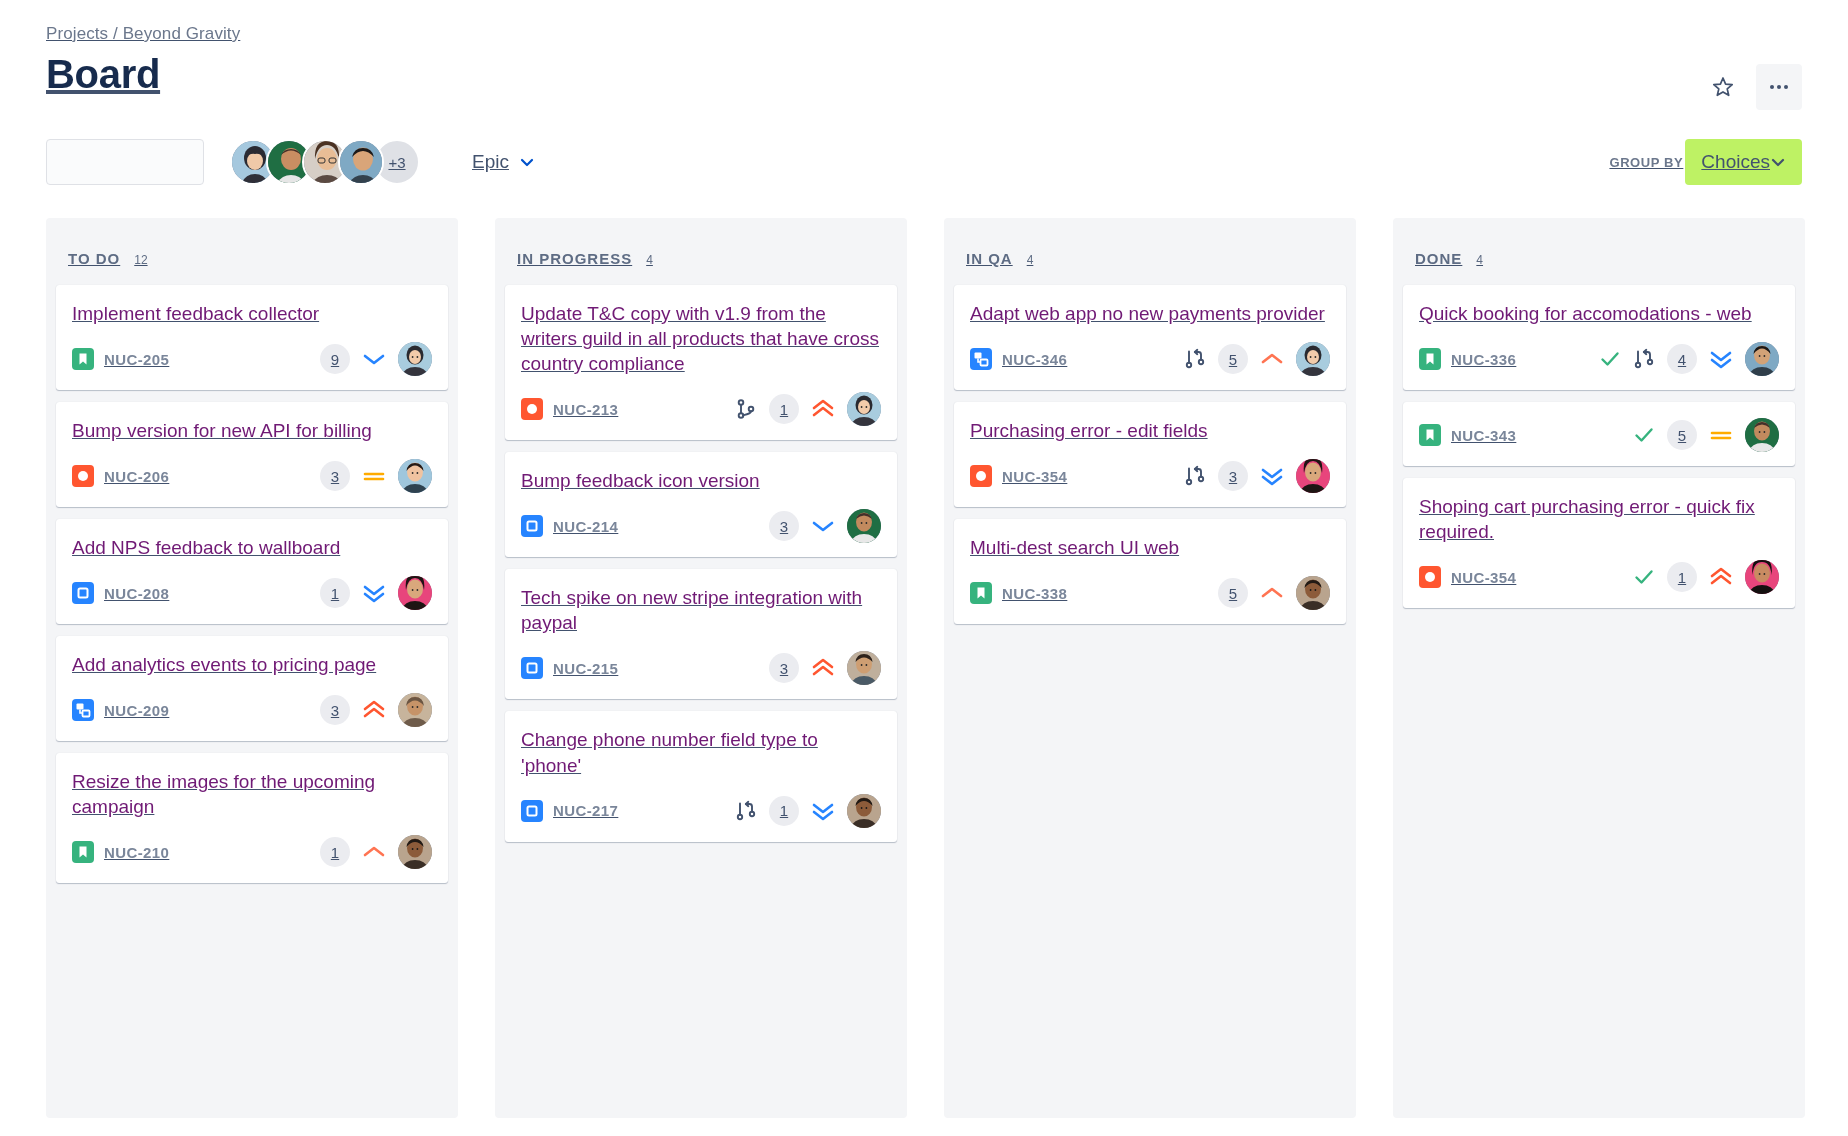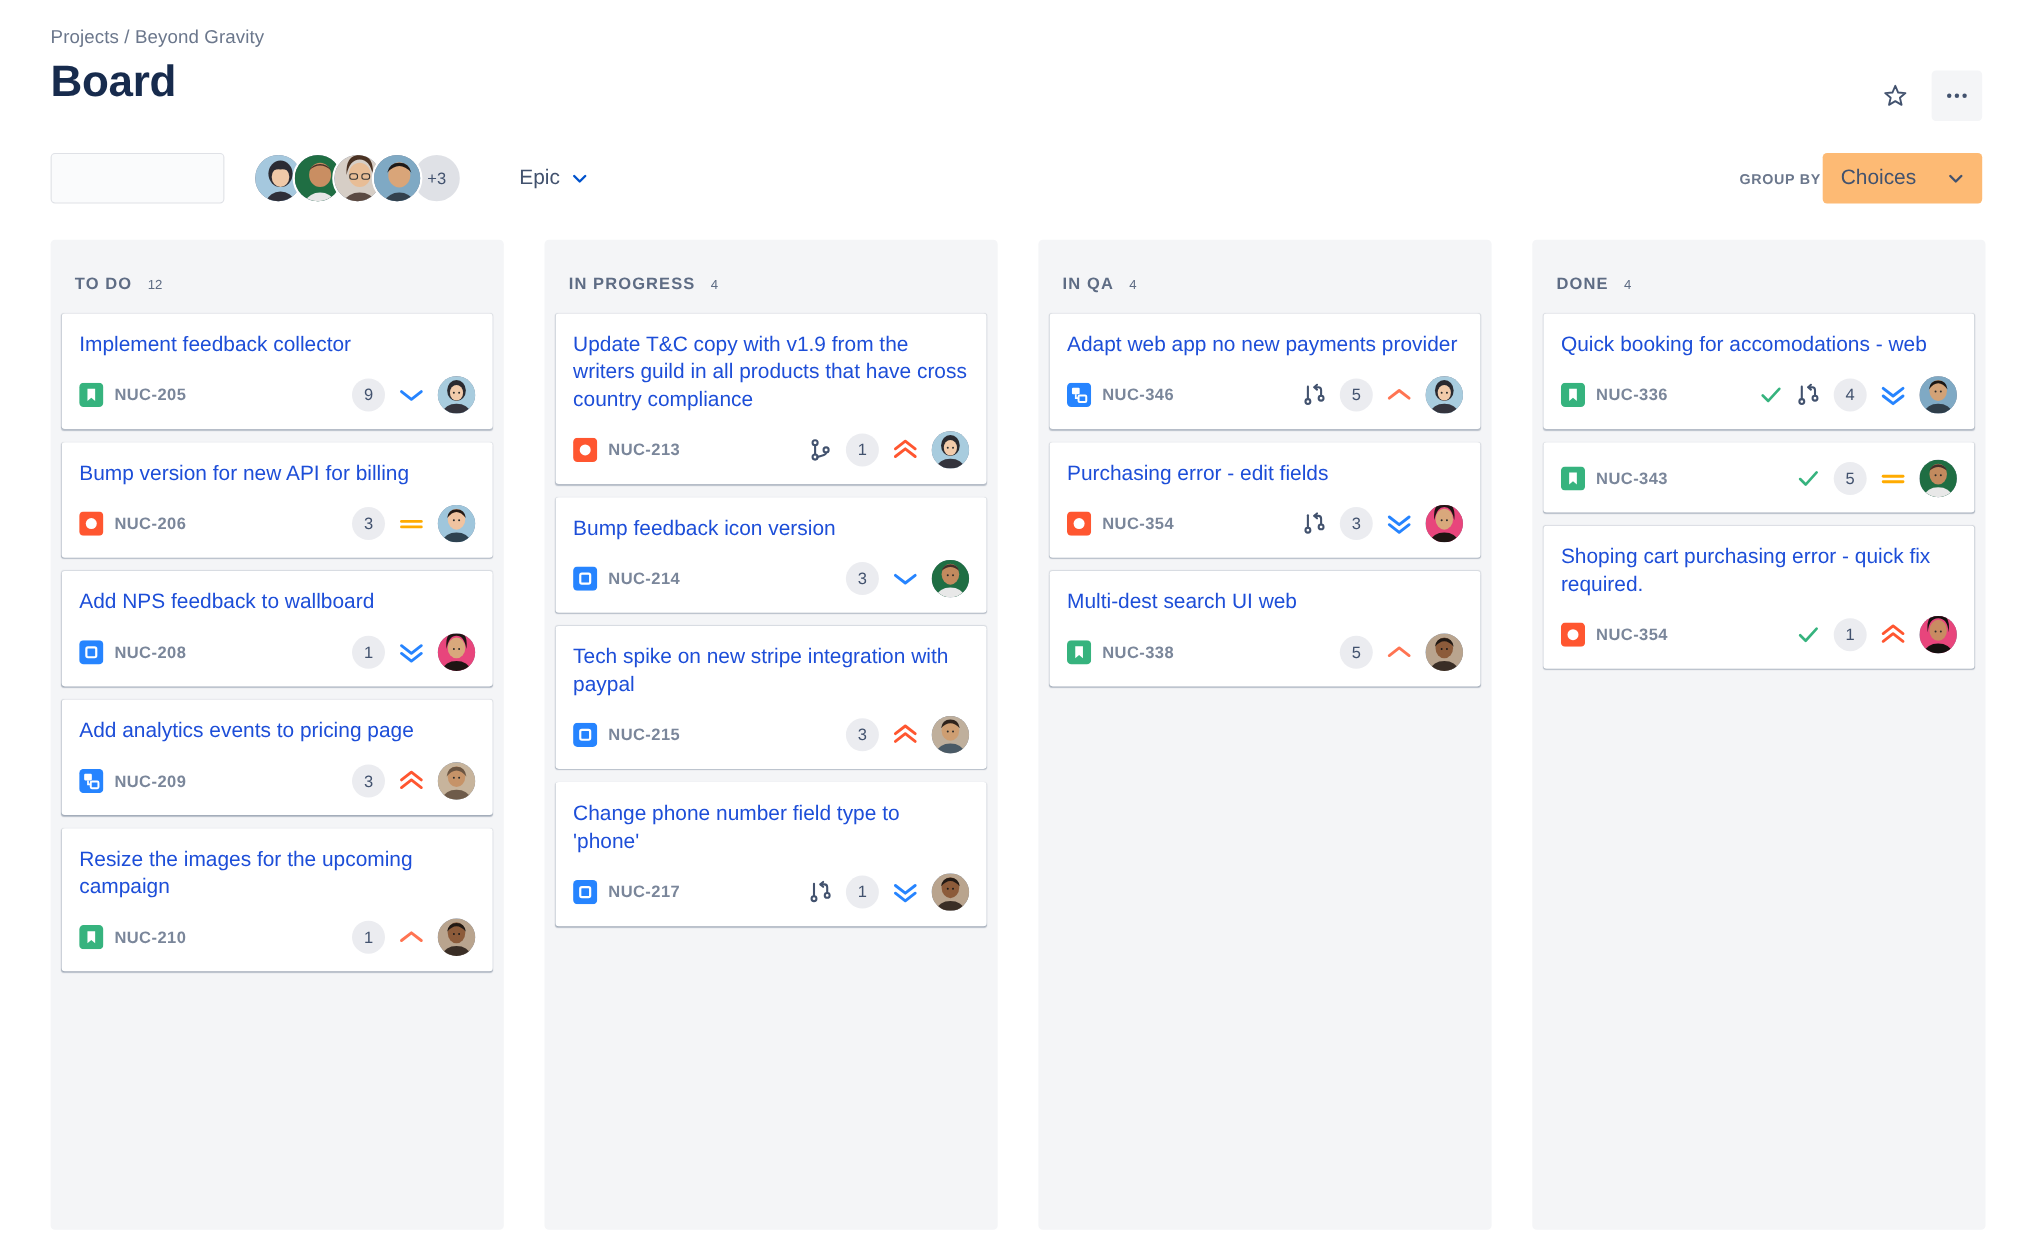--- a/index.html
+++ b/index.html
@@ -3,21 +3,21 @@
 <meta charset="utf-8">
 <style>
   * { box-sizing: border-box; margin: 0; padding: 0; }
   html, body {
     width: 1848px; height: 1136px;
     background: #ffffff;
     font-family: "Liberation Sans", sans-serif;
     color: #42526E;
     overflow: hidden;
   }
-  .page { position: relative; width: 1848px; height: 1136px; padding: 0 46px; }
+  .page { position: relative; width: 1848px; height: 1136px; padding: 0 46px; text-decoration: underline; }
 
   
   .breadcrumb { padding-top: 24px; font-size: 17px; color: #6B778C; letter-spacing: .1px; }
   .title-row { display: flex; align-items: flex-start; justify-content: space-between; margin-top: 8px; }
   .page-title { font-size: 40px; font-weight: 700; color: #172B4D; letter-spacing: -0.3px; line-height: 1.1; }
   .title-actions { display: flex; align-items: center; gap: 10px; margin-top: 12px; }
   .icon-btn {
     width: 46px; height: 46px; border-radius: 4px; border: none; background: transparent;
     display: flex; align-items: center; justify-content: center; cursor: pointer;
   }
@@ -46,40 +46,40 @@
     display: flex; align-items: center; justify-content: center; border: 2px solid #fff;
     cursor: pointer;
   }
   .epic-select {
     margin-left: 44px; display: flex; align-items: center; gap: 10px;
     font-size: 19px; color: #42526E; cursor: pointer; padding: 6px 8px; border-radius: 3px;
   }
   .spacer { flex: 1; }
   .group-by-label { font-size: 13px; font-weight: 700; letter-spacing: .6px; color: #6B778C; margin-right: 2px; }
   .choices-btn {
-    background: #fdba74; border-radius: 4px; height: 46px; padding: 0 16px;
-    display: flex; align-items: center; gap: 28px; font-size: 19px; color: #42526E; cursor: pointer;
+    background: #bef264; border-radius: 4px; height: 46px; padding: 0 16px;
+    display: flex; align-items: center; gap: 0; font-size: 19px; color: #42526E; cursor: pointer;
   }
 
   
   .board { display: flex; gap: 37px; margin-top: 32px; align-items: flex-start; }
   .column {
     width: 412px; background: #F4F5F7; border-radius: 4px; padding: 10px;
     min-height: 900px; flex-shrink: 0;
   }
   .col-header { display: flex; align-items: baseline; gap: 14px; padding: 22px 12px 18px 12px; }
   .col-name { font-size: 15px; font-weight: 700; letter-spacing: 1px; color: #5E6C84; text-transform: uppercase; }
   .col-count { font-size: 12px; color: #5E6C84; }
 
   .card {
     background: #ffffff; border-radius: 3px; padding: 16px 16px 14px 16px;
     margin-bottom: 12px; box-shadow: 0 1px 1px rgba(9,30,66,.25), 0 0 1px rgba(9,30,66,.13);
     cursor: pointer;
   }
-  .card-title { font-size: 19px; line-height: 1.32; color: #1d4ed8; margin-bottom: 16px; }
+  .card-title { font-size: 19px; line-height: 1.32; color: #701a75; margin-bottom: 16px; }
   .card-meta { display: flex; align-items: center; }
   .meta-left { display: flex; align-items: center; gap: 10px; }
   .issue-key { font-size: 15px; font-weight: 700; letter-spacing: .4px; color: #7A869A; }
   .meta-right { margin-left: auto; display: flex; align-items: center; gap: 12px; }
   .count-badge {
     min-width: 30px; height: 30px; padding: 0 9px; border-radius: 15px; background: #EBECF0;
     color: #42526E; font-size: 15px; display: flex; align-items: center; justify-content: center;
   }
   .meta-avatar {
     width: 34px; height: 34px; border-radius: 50%; overflow: hidden; background: #7A869A; flex-shrink: 0;

